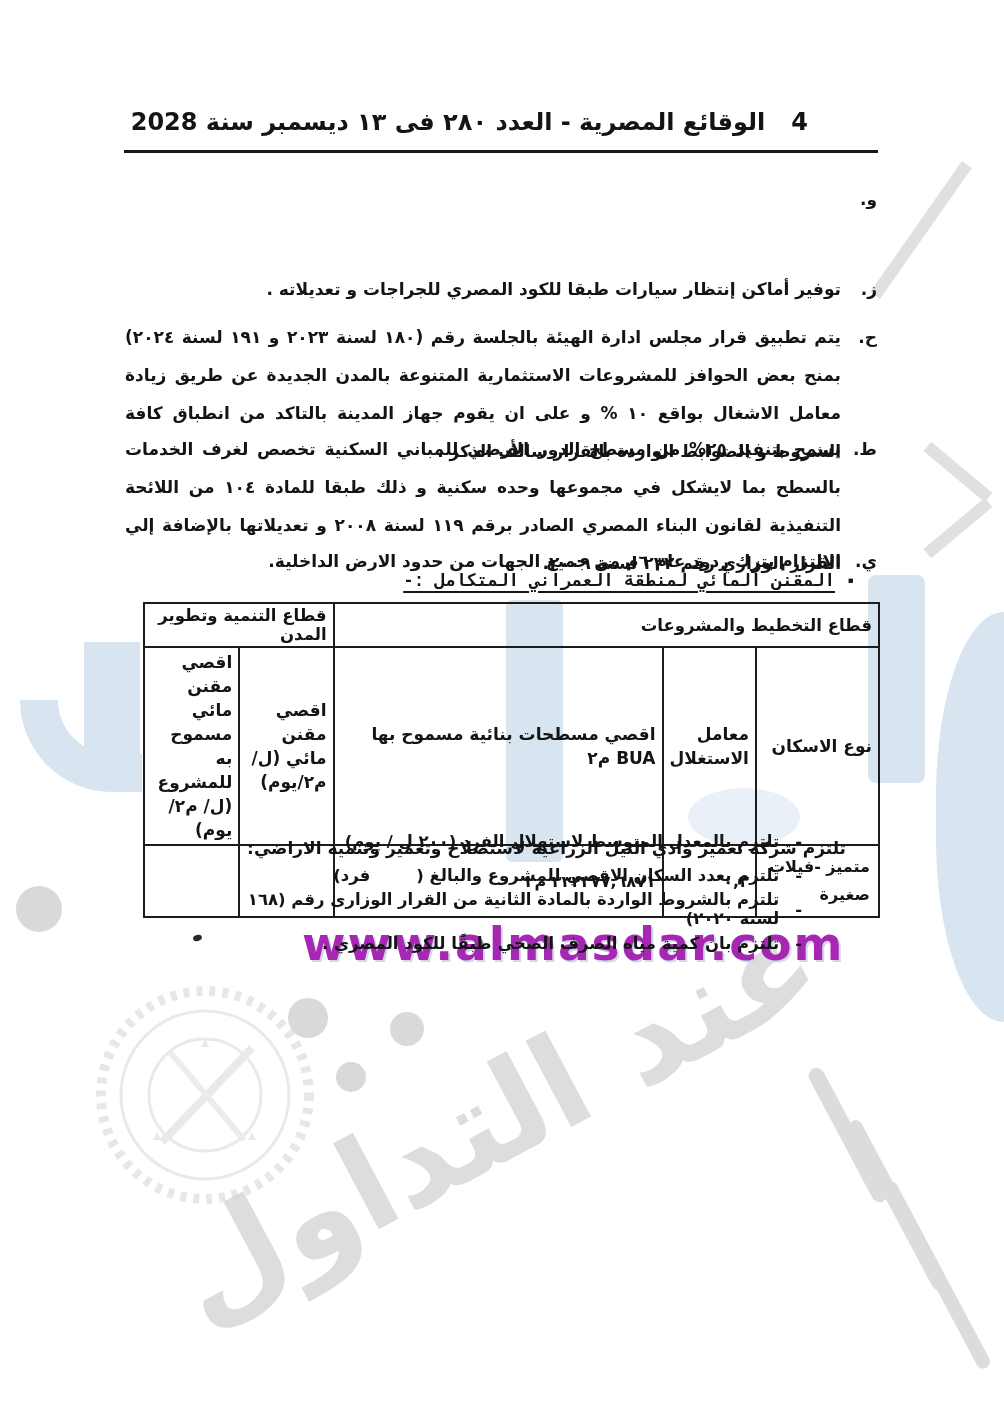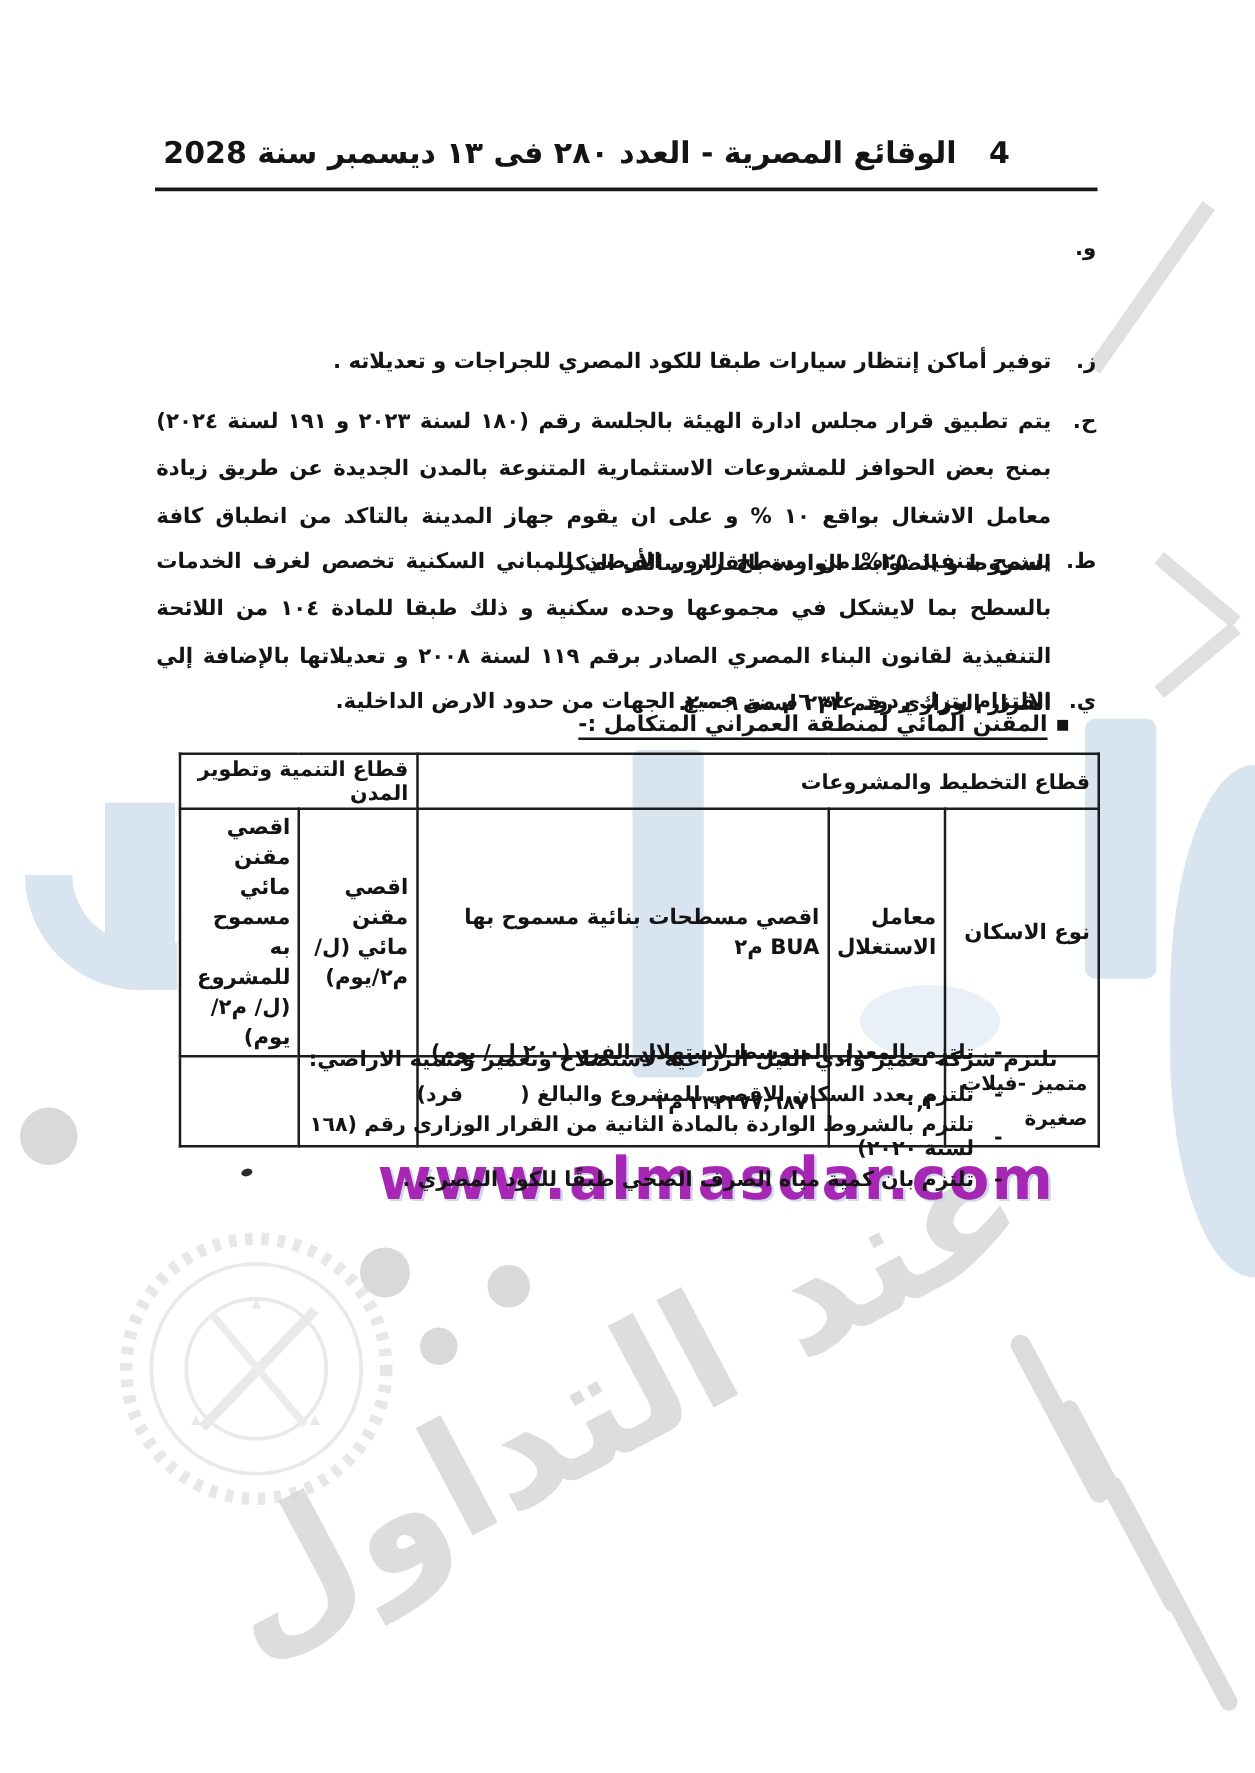--- a/index.html
+++ b/index.html
@@ -78,21 +78,21 @@
     padding-right: 36px;
   }
   .clause-label { position: absolute; right: 0; top: 0; }
   .clause-w { top: 180px; }
   .clause-z { top: 270px; }
   .clause-h { top: 318px; }
   .clause-t { top: 430px; }
   .clause-y { top: 542px; }
   .section-heading {
     position: absolute; top: 570px; right: 148px;
-    direction: rtl; font-weight: bold; font-size: 17.5px;
+    direction: rtl; font-weight: bold; font-size: 17.5px; font-family: Liberation Mono, monospace;
   }
   .section-heading .heading-text {
     text-decoration: underline; text-underline-offset: 5px; text-decoration-thickness: 2px;
   }
   .water-table {
     position: absolute; top: 602px; right: 124px; width: 737px;
     direction: rtl;
     border-collapse: collapse;
     font-weight: bold;
   }

